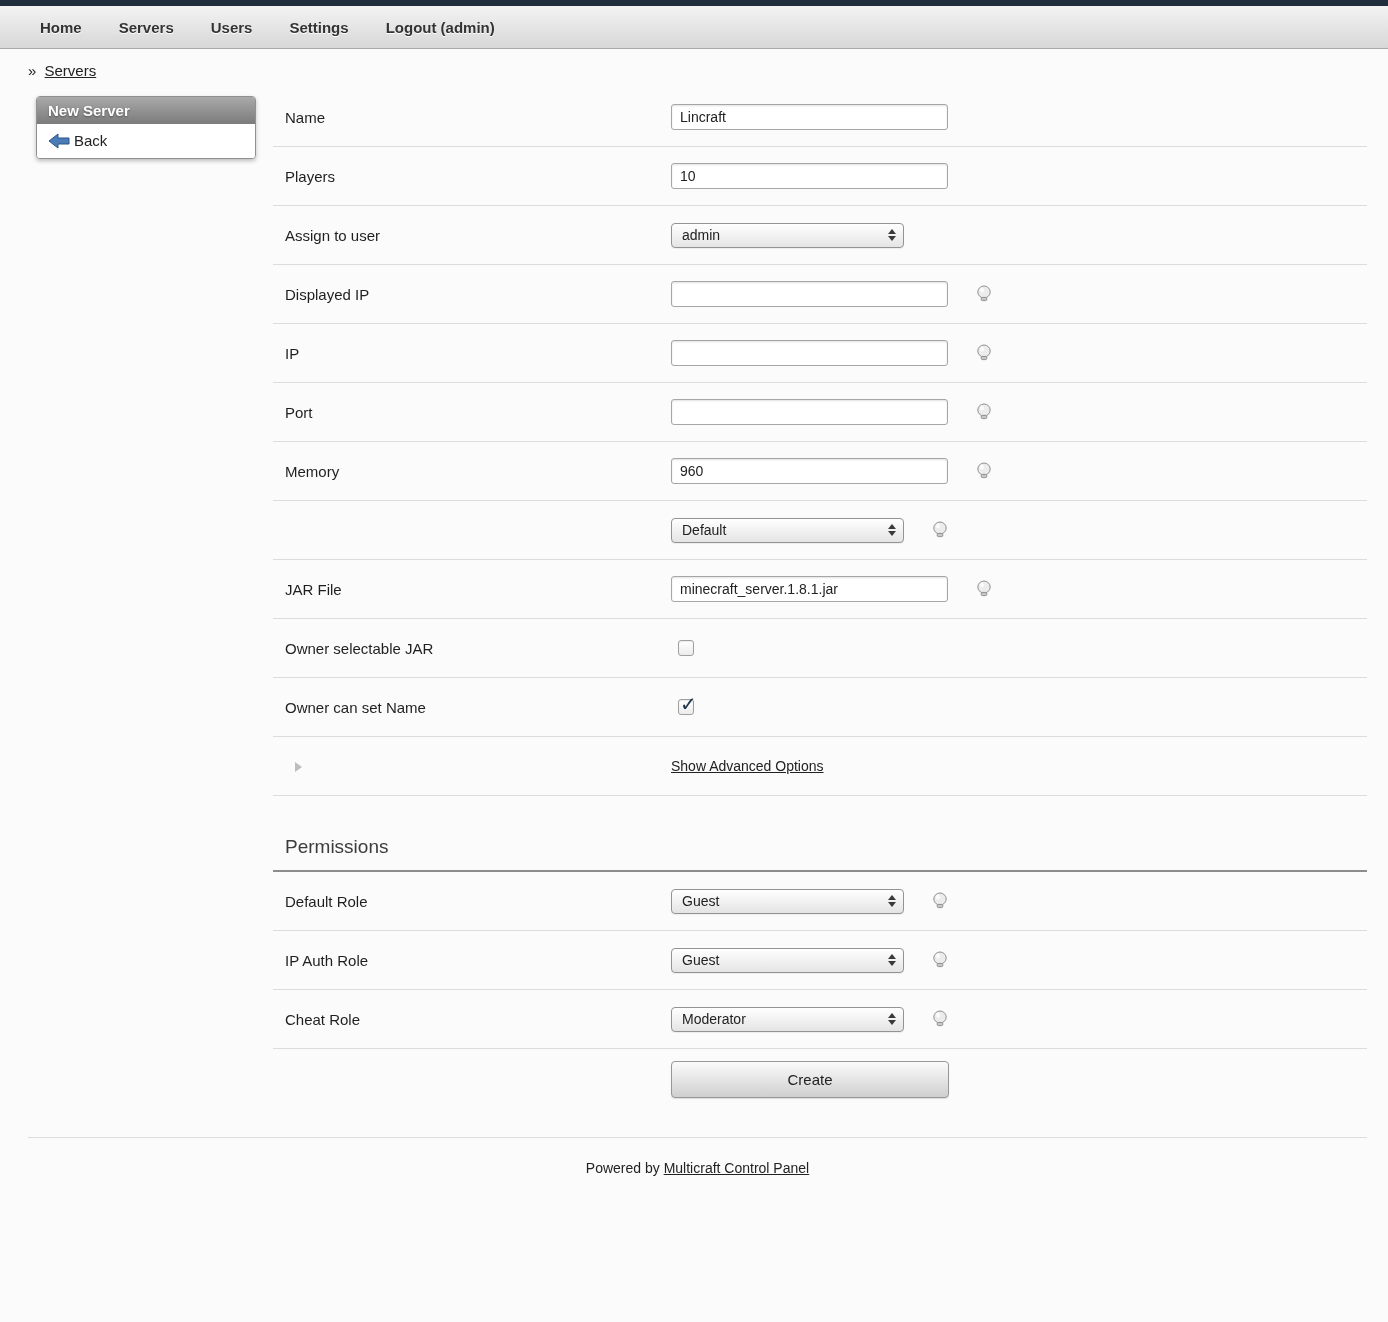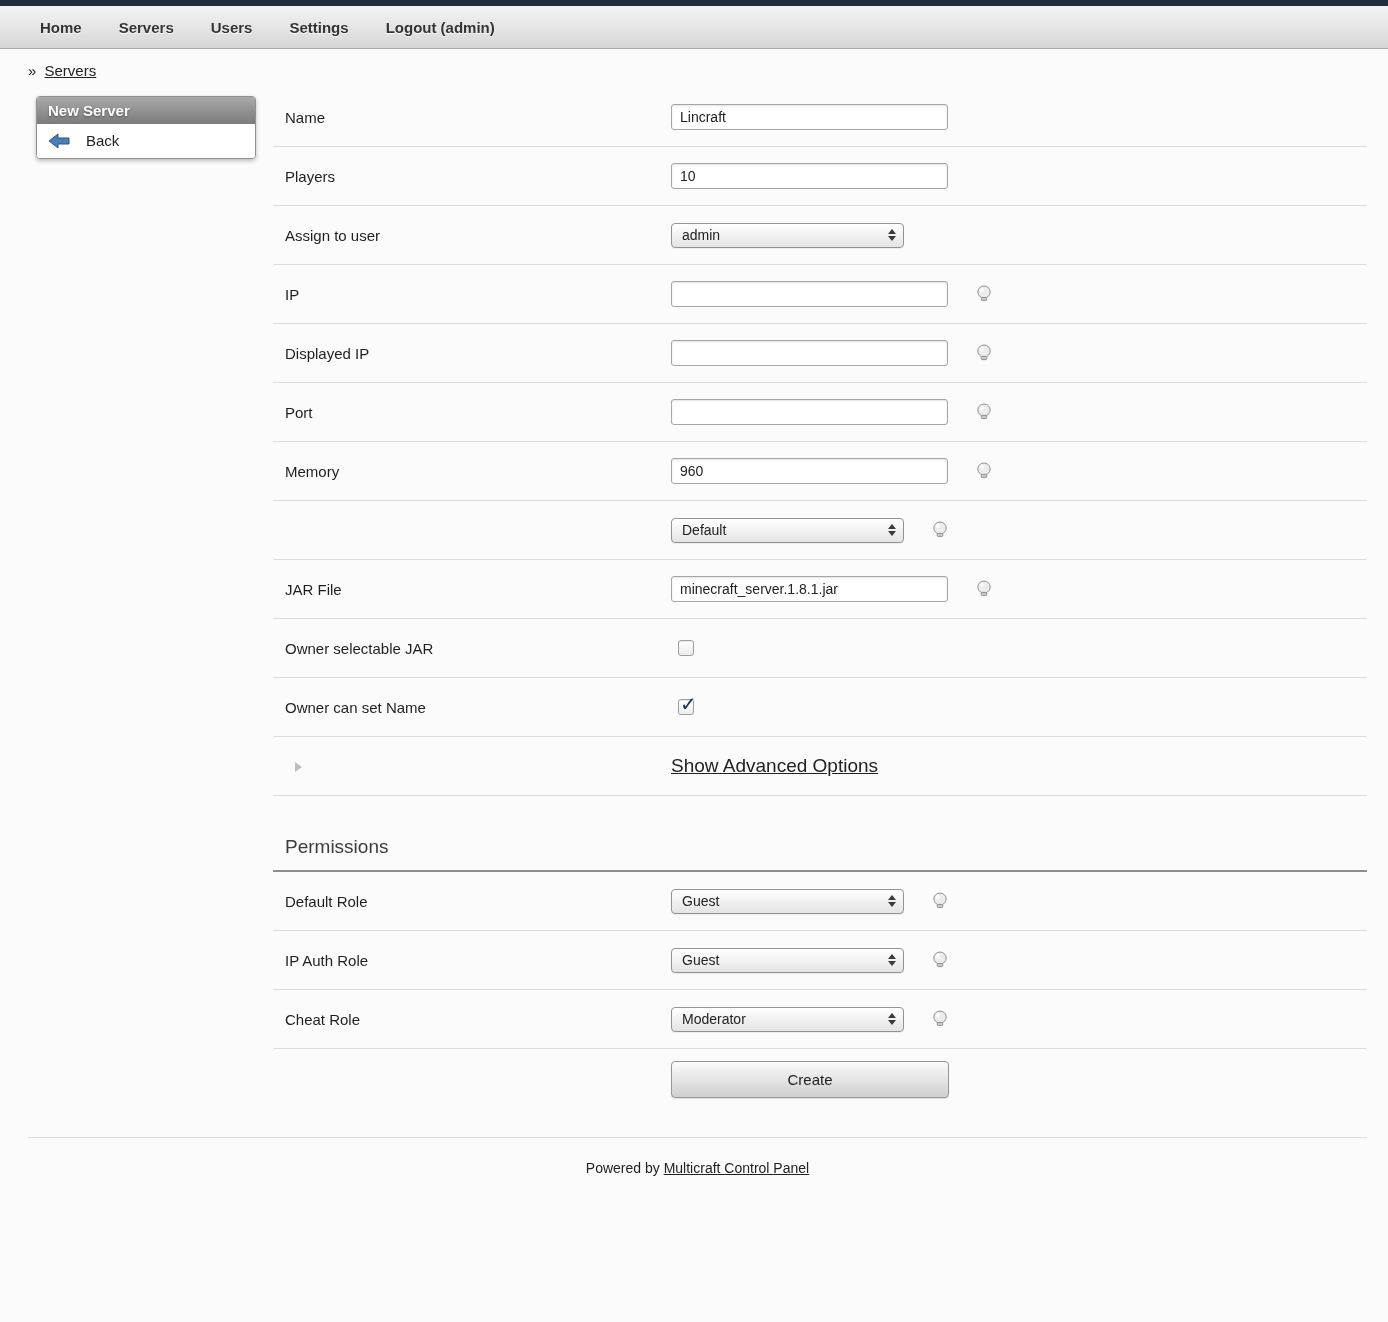--- a/index.html
+++ b/index.html
@@ -13,21 +13,21 @@
 
   .breadcrumb { padding:13px 0 9px 28px; font-size:15px; color:#222; }
   .breadcrumb a { color:#222; cursor:pointer; }
   .crumb-marker { text-decoration:none; margin-right:4px; }
 
   .body-wrap { position:relative; }
   .sidebar { position:absolute; left:36px; top:8px; width:220px; }
   .side-box { background:#fff; border:1px solid #909090; border-radius:4px; box-shadow:0 2px 4px rgba(0,0,0,.25); overflow:hidden; }
   .side-header { background:linear-gradient(#a9a9a9,#7b7b7b); color:#fff; font-weight:bold; font-size:15px;
                  padding:5px 11px; text-shadow:0 1px 2px rgba(0,0,0,.4); }
-  .side-back { display:flex; align-items:center; gap:16px; padding:8px 11px 9px; font-size:15px; cursor:pointer; background:#fff; }
+  .side-back { display:flex; align-items:center; gap:4px; padding:8px 11px 9px; font-size:15px; cursor:pointer; background:#fff; }
 
   .main { margin-left:273px; margin-right:21px; }
   .section-head { border-bottom:2px solid #8c8c8c; }
   .section-head h2 { margin:0; font-size:19px; font-weight:normal; color:#3c3c3c; padding:16px 0 12px 12px; }
   .section-head.perm h2 { padding-top:40px; }
 
   .row { display:flex; align-items:center; height:59px; border-bottom:1px solid #dcdcdc; }
   .row.last { border-bottom:none; height:60px; }
   .row-label { flex:0 0 398px; padding-left:12px; font-size:15px; color:#1f1f1f; }
   .row-ctl { display:flex; align-items:center; }
@@ -47,21 +47,21 @@
   .bulb { margin-left:26px; display:inline-flex; }
 
   .checkbox { position:relative; width:16px; height:16px; margin-left:7px; border:1px solid #9f9f9f; border-radius:3px;
               background:linear-gradient(#fff,#ececec); box-shadow:inset 0 1px 1px rgba(0,0,0,.08); cursor:pointer; }
   .checkmark { display:none; position:absolute; left:1px; top:-8px; font-size:20px; font-weight:bold; color:#20334d; }
   .checkbox.checked .checkmark { display:block; }
 
   .disclosure { width:0; height:0; border-top:5px solid transparent; border-bottom:5px solid transparent;
                 border-left:7px solid #bdbdbd; margin-left:10px; display:inline-block; cursor:pointer; }
 
-  .adv-link { font-size:19px; color:#222; cursor:pointer; }
+  .adv-link { font-size:14px; color:#222; cursor:pointer; }
 
   .create-btn { width:278px; height:37px; border:1px solid #979797; border-radius:4px;
                 background:linear-gradient(#fbfbfb,#cfcfcf); font:15px "Liberation Sans",sans-serif; color:#222;
                 cursor:pointer; box-shadow:0 1px 1px rgba(0,0,0,.12); }
 
   .footer { margin:28px 21px 0 28px; border-top:1px solid #dcdcdc; padding:22px 0 26px;
             text-align:center; font-size:14px; color:#222; }
   .footer a { color:#222; cursor:pointer; }
 </style>
 </head>
@@ -122,35 +122,35 @@
             <span>admin</span>
             <span class="select-arrows">
                 <span class="tri-up"></span>
                 <span class="tri-down"></span>
               </span>
           </div>
         </div>
       </div>
 
       <div class="row">
+        <div class="row-label">Displayed IP</div>
+        <div class="row-ctl">
+          <input type="text" class="text-input" value="" style="">
+          <span class="bulb">
+            <svg width="20" height="20" viewBox="0 0 20 20">
+                <ellipse cx="10" cy="8" rx="6.2" ry="6" fill="#ececec" stroke="#909090"></ellipse>
+                <ellipse cx="8" cy="6" rx="2" ry="2.6" fill="#ffffff" opacity="0.8"></ellipse>
+                <rect x="7.2" y="13.4" width="5.6" height="3.2" rx="1.3" fill="#c9c9c9" stroke="#8d8d8d"></rect>
+              </svg>
+          </span>
+        </div>
+      </div>
+
+      <div class="row">
         <div class="row-label">IP</div>
-        <div class="row-ctl">
-          <input type="text" class="text-input" value="" style="">
-          <span class="bulb">
-            <svg width="20" height="20" viewBox="0 0 20 20">
-                <ellipse cx="10" cy="8" rx="6.2" ry="6" fill="#ececec" stroke="#909090"></ellipse>
-                <ellipse cx="8" cy="6" rx="2" ry="2.6" fill="#ffffff" opacity="0.8"></ellipse>
-                <rect x="7.2" y="13.4" width="5.6" height="3.2" rx="1.3" fill="#c9c9c9" stroke="#8d8d8d"></rect>
-              </svg>
-          </span>
-        </div>
-      </div>
-
-      <div class="row">
-        <div class="row-label">Displayed IP</div>
         <div class="row-ctl">
           <input type="text" class="text-input" value="" style="">
           <span class="bulb">
             <svg width="20" height="20" viewBox="0 0 20 20">
                 <ellipse cx="10" cy="8" rx="6.2" ry="6" fill="#ececec" stroke="#909090"></ellipse>
                 <ellipse cx="8" cy="6" rx="2" ry="2.6" fill="#ffffff" opacity="0.8"></ellipse>
                 <rect x="7.2" y="13.4" width="5.6" height="3.2" rx="1.3" fill="#c9c9c9" stroke="#8d8d8d"></rect>
               </svg>
           </span>
         </div>

